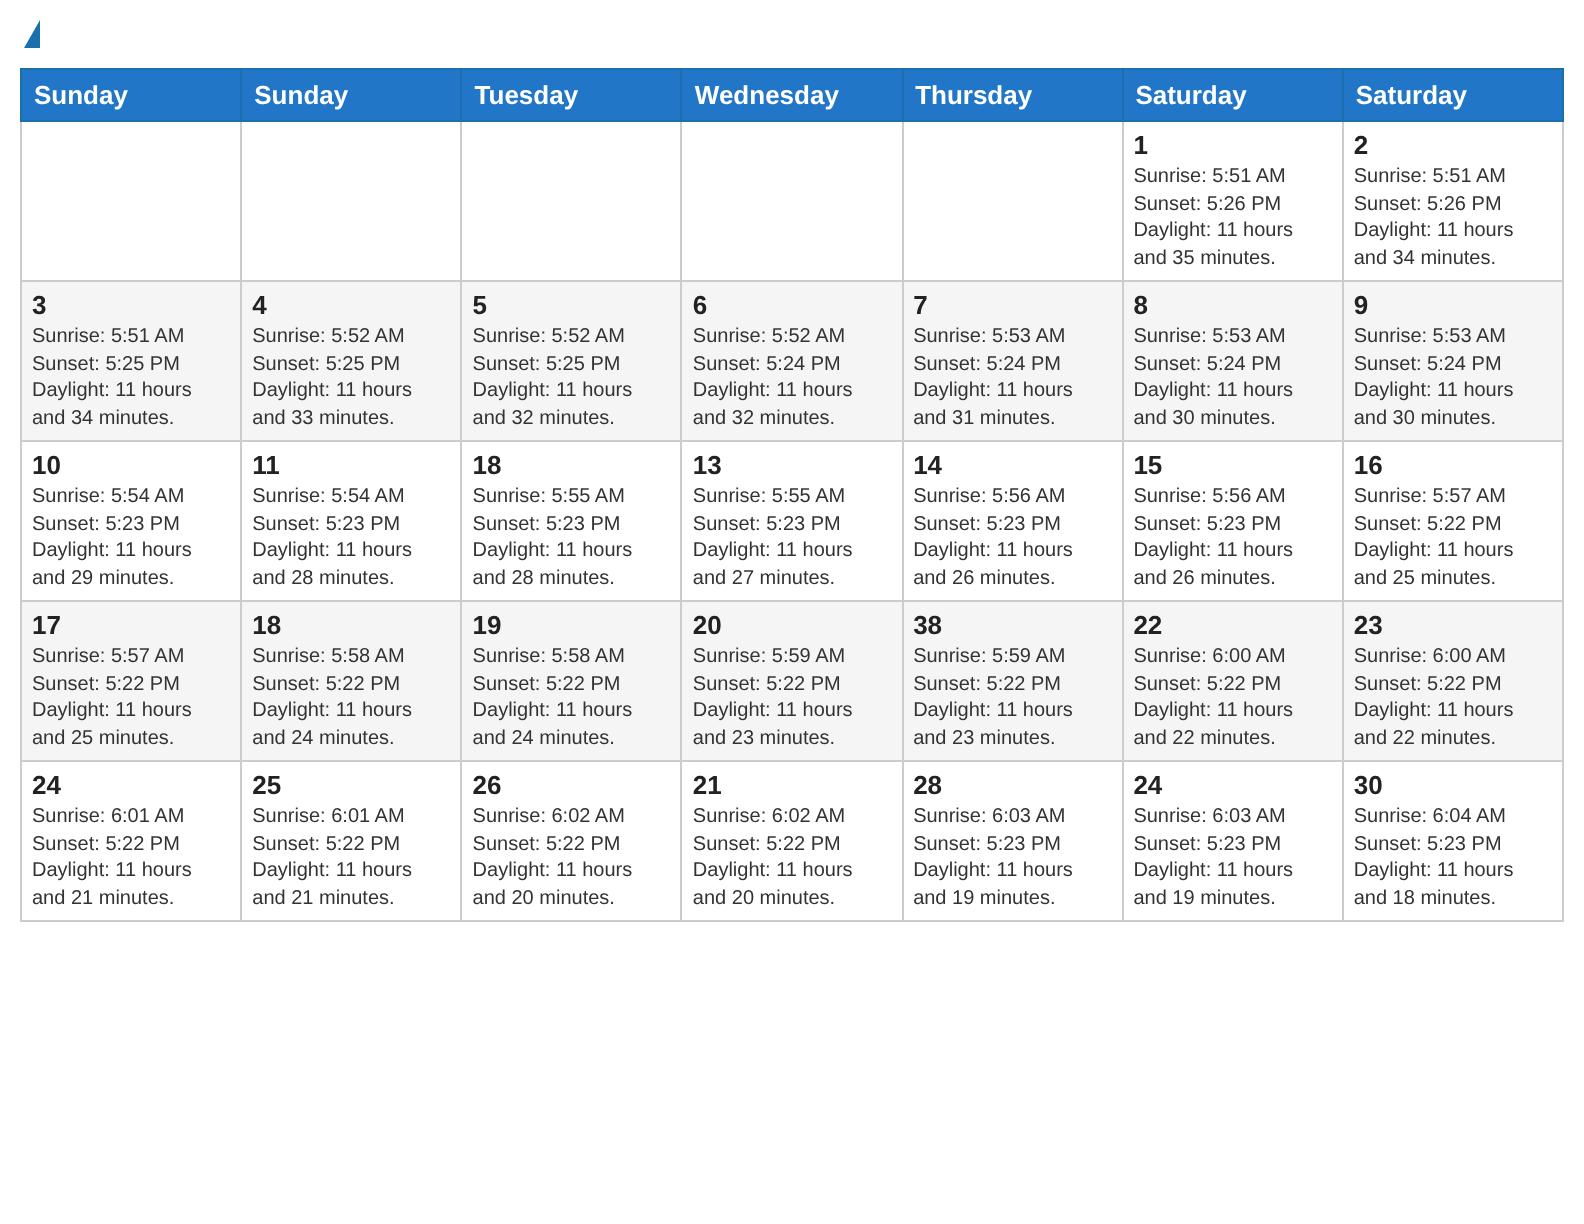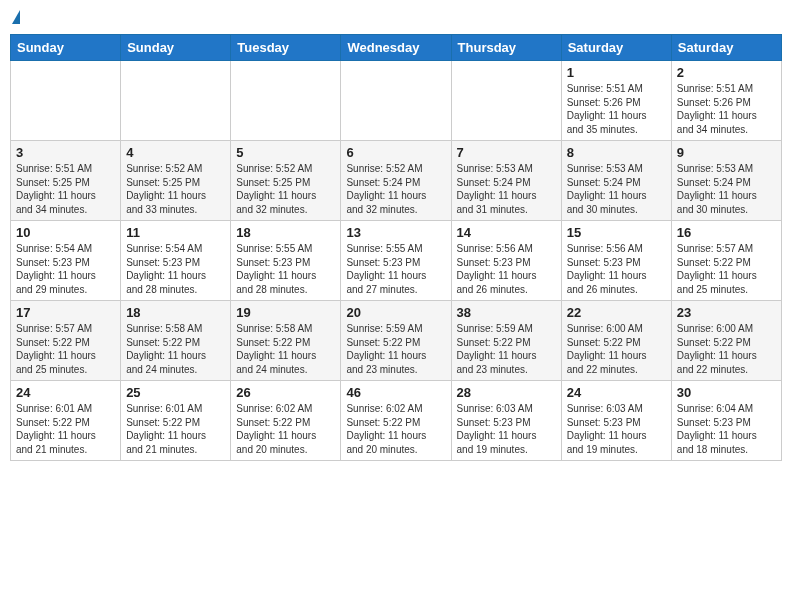--- a/index.html
+++ b/index.html
@@ -314,21 +314,21 @@
 and 21 minutes.</div>
         </td>
         <td>
           <div class="day-number">26</div>
           <div class="day-info">Sunrise: 6:02 AM
 Sunset: 5:22 PM
 Daylight: 11 hours
 and 20 minutes.</div>
         </td>
         <td>
-          <div class="day-number">46</div>
+          <div class="day-number">21</div>
           <div class="day-info">Sunrise: 6:02 AM
 Sunset: 5:22 PM
 Daylight: 11 hours
 and 20 minutes.</div>
         </td>
         <td>
           <div class="day-number">28</div>
           <div class="day-info">Sunrise: 6:03 AM
 Sunset: 5:23 PM
 Daylight: 11 hours

